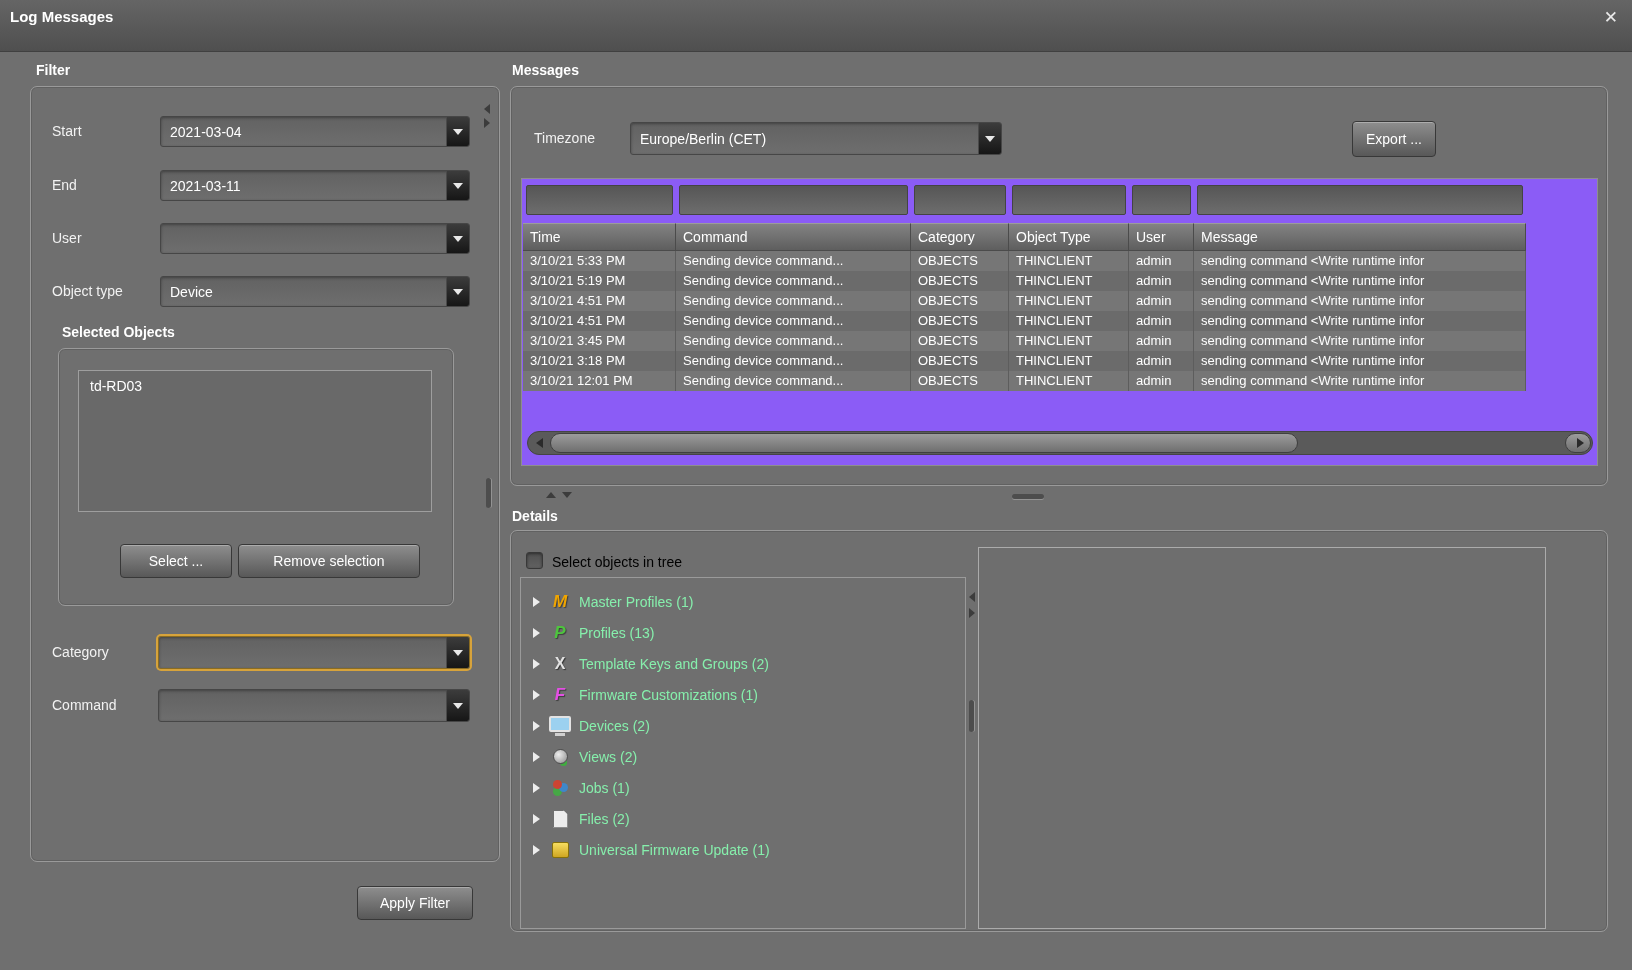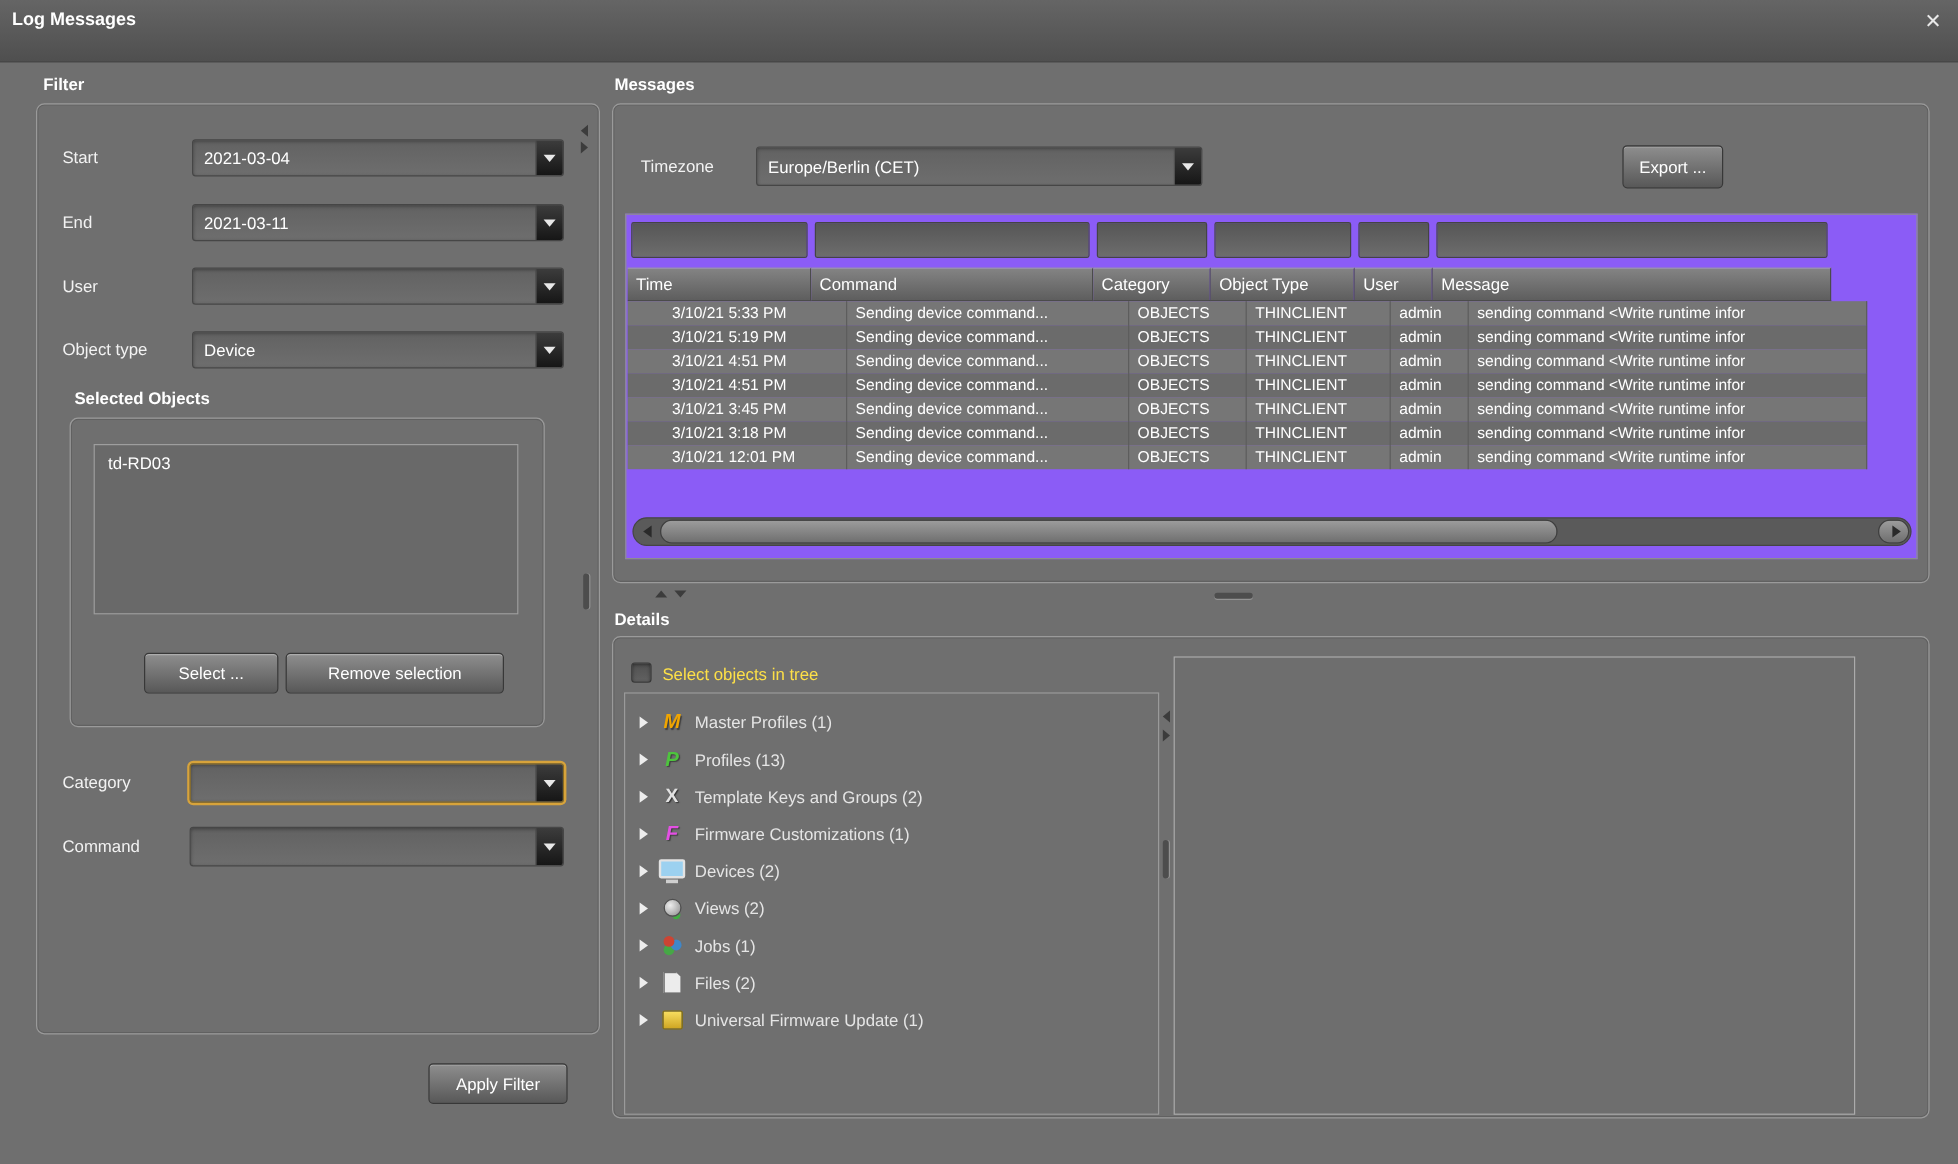--- a/index.html
+++ b/index.html
@@ -42,21 +42,21 @@
   
   .tablewrap { position:absolute; background:#8b5cf6; border:1px solid #8e8e8e; }
   .filterrow { position:absolute; left:4px; top:6px; display:flex; }
   .fbox { background:linear-gradient(#565656,#6d6d6d); border:1px solid #444444; border-radius:2px;
     height:30px; margin-right:6px; }
   .thead { position:absolute; left:1px; top:44px; display:flex; }
   .hcell { background:linear-gradient(#838383,#5e5e5e); border-right:1px solid #4b4b4b;
     border-top:1px solid #9c9c9c; border-bottom:1px solid #4b4b4b; color:#ffffff; font-size:14px;
     height:28px; line-height:27px; padding:0 7px; overflow:hidden; white-space:nowrap; }
   .tbody { position:absolute; left:1px; top:72px; }
-  .trow { display:flex; height:20px;padding-left:30px; }
+  .trow { display:flex; height:20px; }
   .trow.even { background:#767676; }
   .trow.odd  { background:#6b6b6b; }
   .tcell { color:#ffffff; font-size:13px; line-height:20px; padding:0 7px;
     border-right:1px solid #5d5d5d; overflow:hidden; white-space:nowrap; }
   .c0{width:153px}.c1{width:235px}.c2{width:98px}.c3{width:120px}.c4{width:65px}.c5{width:332px}
   .f0{width:147px}.f1{width:229px}.f2{width:92px}.f3{width:114px}.f4{width:59px}.f5{width:326px}
 
   
   .hscroll { position:absolute; left:5px; top:252px; width:1066px; height:24px;
     background:#5a5a5a; border:1px solid #454545; border-radius:12px; }
@@ -73,28 +73,28 @@
   .spl-up { position:absolute; width:0; height:0; border-left:5px solid transparent; border-right:5px solid transparent; border-bottom:6px solid #3c3c3c; }
   .spl-down { position:absolute; width:0; height:0; border-left:5px solid transparent; border-right:5px solid transparent; border-top:6px solid #3c3c3c; }
   .spl-left { position:absolute; width:0; height:0; border-top:5px solid transparent; border-bottom:5px solid transparent; border-right:6px solid #3c3c3c; }
   .spl-right { position:absolute; width:0; height:0; border-top:5px solid transparent; border-bottom:5px solid transparent; border-left:6px solid #3c3c3c; }
   .spl-hbar { position:absolute; background:#4d4d4d; border-radius:3px; box-shadow:0 1px 0 rgba(255,255,255,.25); }
   .spl-vbar { position:absolute; background:#4d4d4d; border-radius:3px; box-shadow:1px 0 0 rgba(255,255,255,.25); }
 
   
   .checkbox { position:absolute; width:17px; height:17px; background:linear-gradient(#515151,#616161);
     border:1px solid #383838; border-radius:3px; box-shadow: inset 0 1px 3px rgba(0,0,0,.45); cursor:pointer; }
-  .cblabel { position:absolute; color:#fde047; font-size:14px; line-height:18px; }
+  .cblabel { position:absolute; color:#000000; font-size:14px; line-height:18px; }
   .treepanel { position:absolute; border:1px solid #9a9a9a; background:#6f6f6f; overflow:hidden; padding-top:8px; }
   .treeitem { display:flex; align-items:center; height:31px; padding-left:12px; cursor:pointer; }
   .expander { width:0; height:0; border-top:5px solid transparent; border-bottom:5px solid transparent;
     border-left:7px solid #ededed; margin-right:9px; flex:0 0 auto; }
   .expander.hidden { visibility:hidden; }
   .ticon { width:22px; height:20px; margin-right:8px; display:flex; align-items:center; justify-content:center; flex:0 0 auto; }
-  .tlabel { color:#e5e5e5; font-size:14px; white-space:nowrap; }
+  .tlabel { color:#86efac; font-size:14px; white-space:nowrap; }
   .textarea { position:absolute; background:#6e6e6e; border:1px solid #ababab; }
 
   
   .icon-master-profiles-icon::before { content:"M"; color:#f0a500; font-style:italic; font-weight:bold; font-size:17px; text-shadow:1px 1px 1px rgba(0,0,0,.45); }
   .icon-profiles-icon::before { content:"P"; color:#4ec43e; font-style:italic; font-weight:bold; font-size:17px; text-shadow:1px 1px 1px rgba(0,0,0,.45); }
   .icon-template-keys-icon::before { content:"X"; color:#e2e2e2; font-weight:bold; font-size:16px; text-shadow:1px 1px 1px rgba(0,0,0,.55); }
   .icon-firmware-customizations-icon::before { content:"F"; color:#e44fe4; font-style:italic; font-weight:bold; font-size:17px; text-shadow:1px 1px 1px rgba(0,0,0,.45); }
   .icon-devices-icon { flex-direction:column; }
   .icon-devices-icon::before { content:""; width:18px; height:12px; border:2px solid #e3e3e3; background:#9cd1f0; border-radius:2px; }
   .icon-devices-icon::after { content:""; width:10px; height:3px; background:#cfcfcf; margin-top:1px; }

